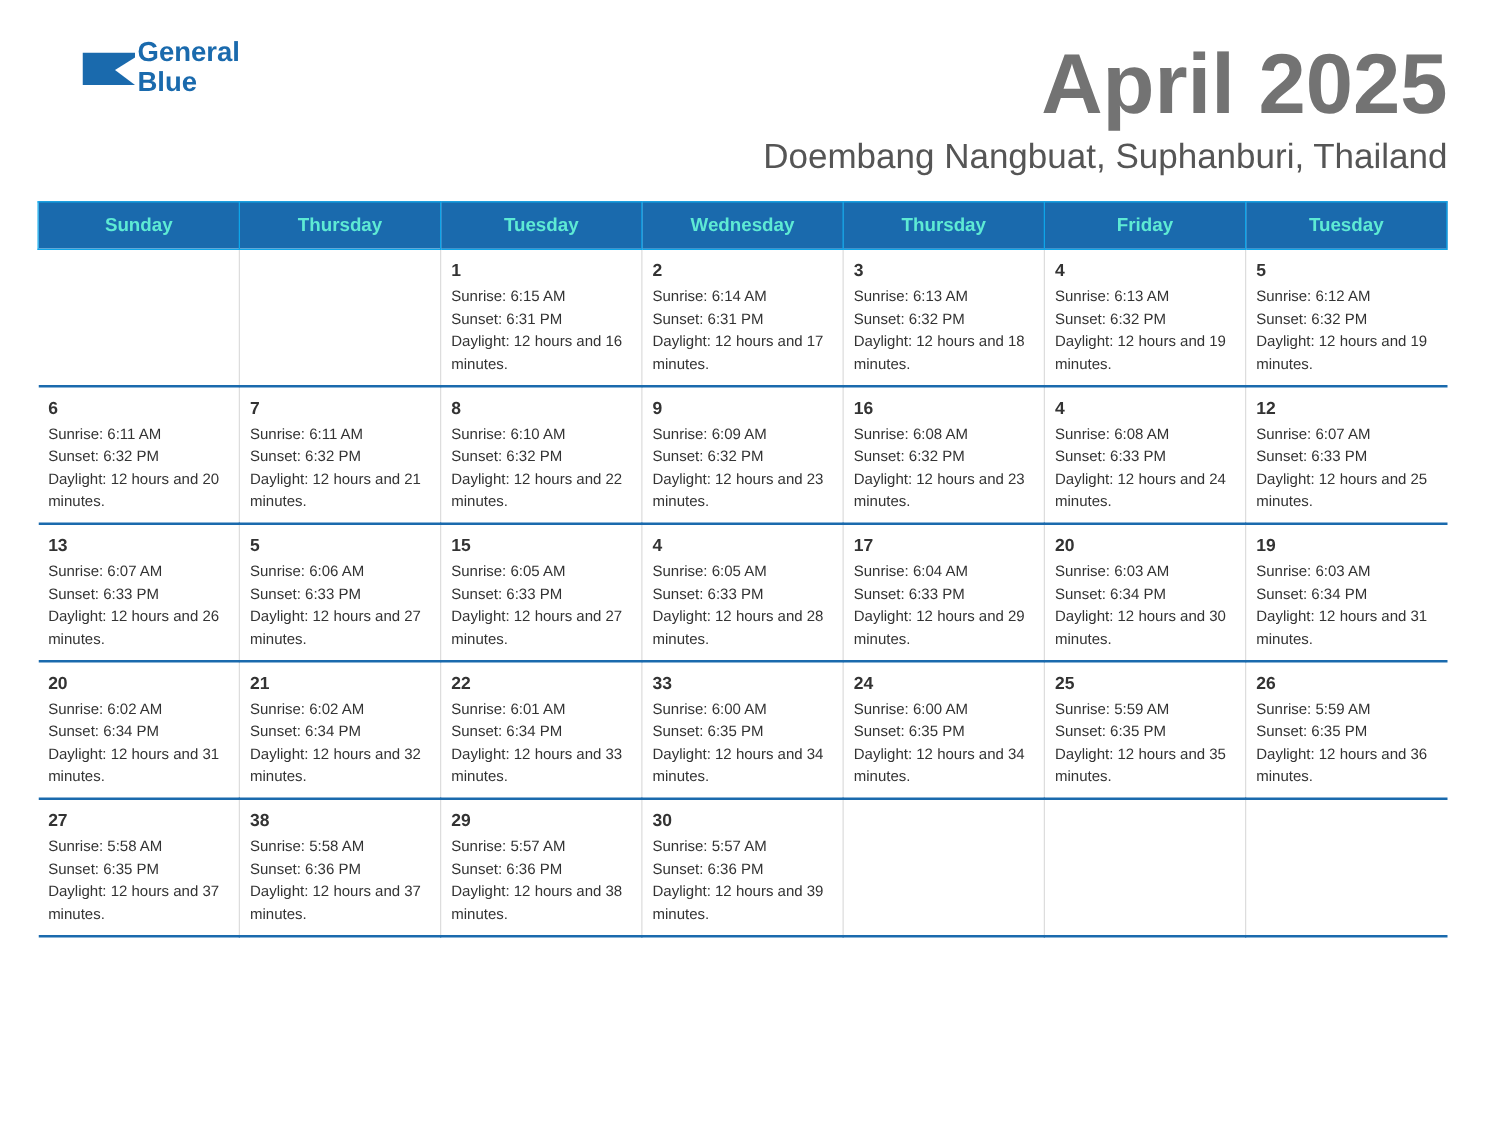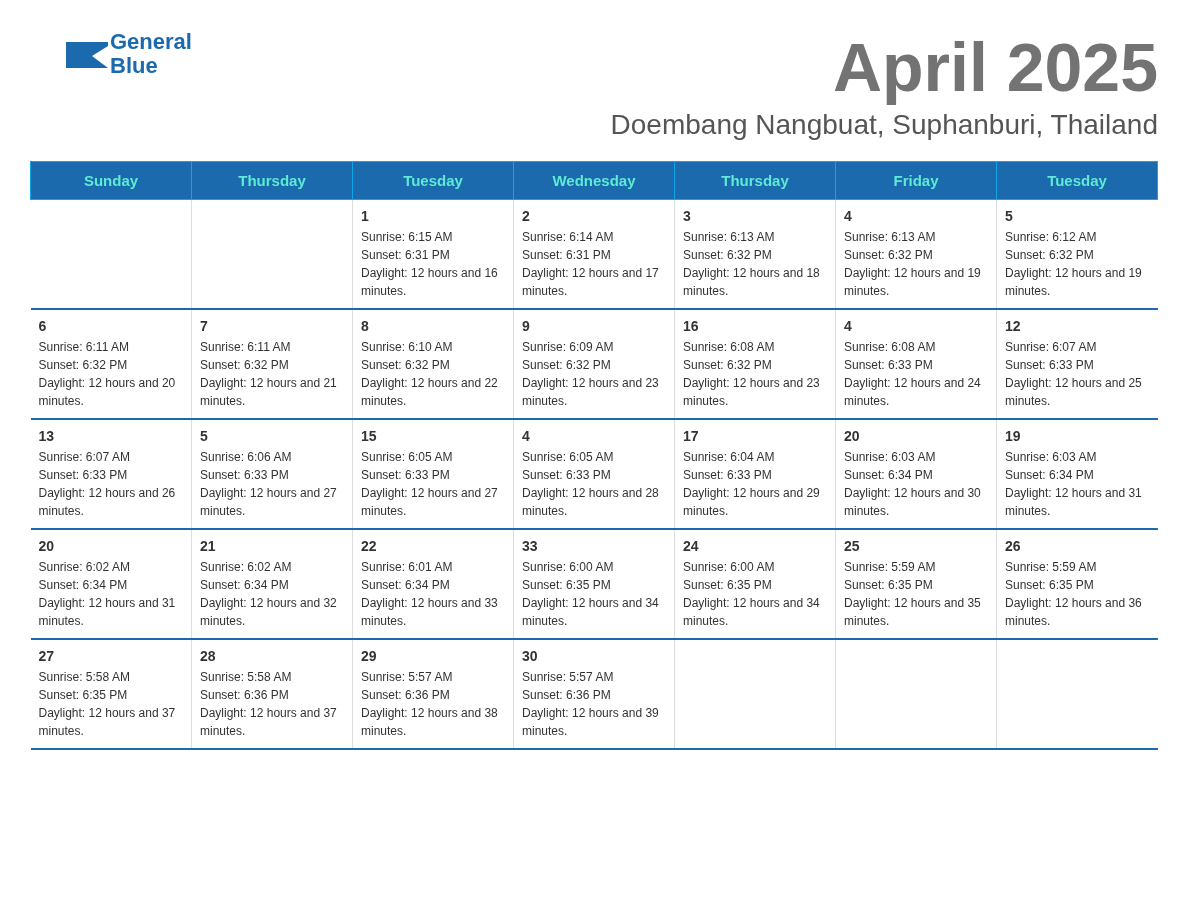--- a/index.html
+++ b/index.html
@@ -249,21 +249,21 @@
           <span class="day-num">26</span>
           <div class="day-detail">Sunrise: 5:59 AM<br>Sunset: 6:35 PM<br>Daylight: 12 hours and 36 minutes.</div>
         </td>
       </tr>
       <tr>
         <td>
           <span class="day-num">27</span>
           <div class="day-detail">Sunrise: 5:58 AM<br>Sunset: 6:35 PM<br>Daylight: 12 hours and 37 minutes.</div>
         </td>
         <td>
-          <span class="day-num">28</span>
+          <span class="day-num">38</span>
           <div class="day-detail">Sunrise: 5:58 AM<br>Sunset: 6:36 PM<br>Daylight: 12 hours and 37 minutes.</div>
         </td>
         <td>
           <span class="day-num">29</span>
           <div class="day-detail">Sunrise: 5:57 AM<br>Sunset: 6:36 PM<br>Daylight: 12 hours and 38 minutes.</div>
         </td>
         <td>
           <span class="day-num">30</span>
           <div class="day-detail">Sunrise: 5:57 AM<br>Sunset: 6:36 PM<br>Daylight: 12 hours and 39 minutes.</div>
         </td>

